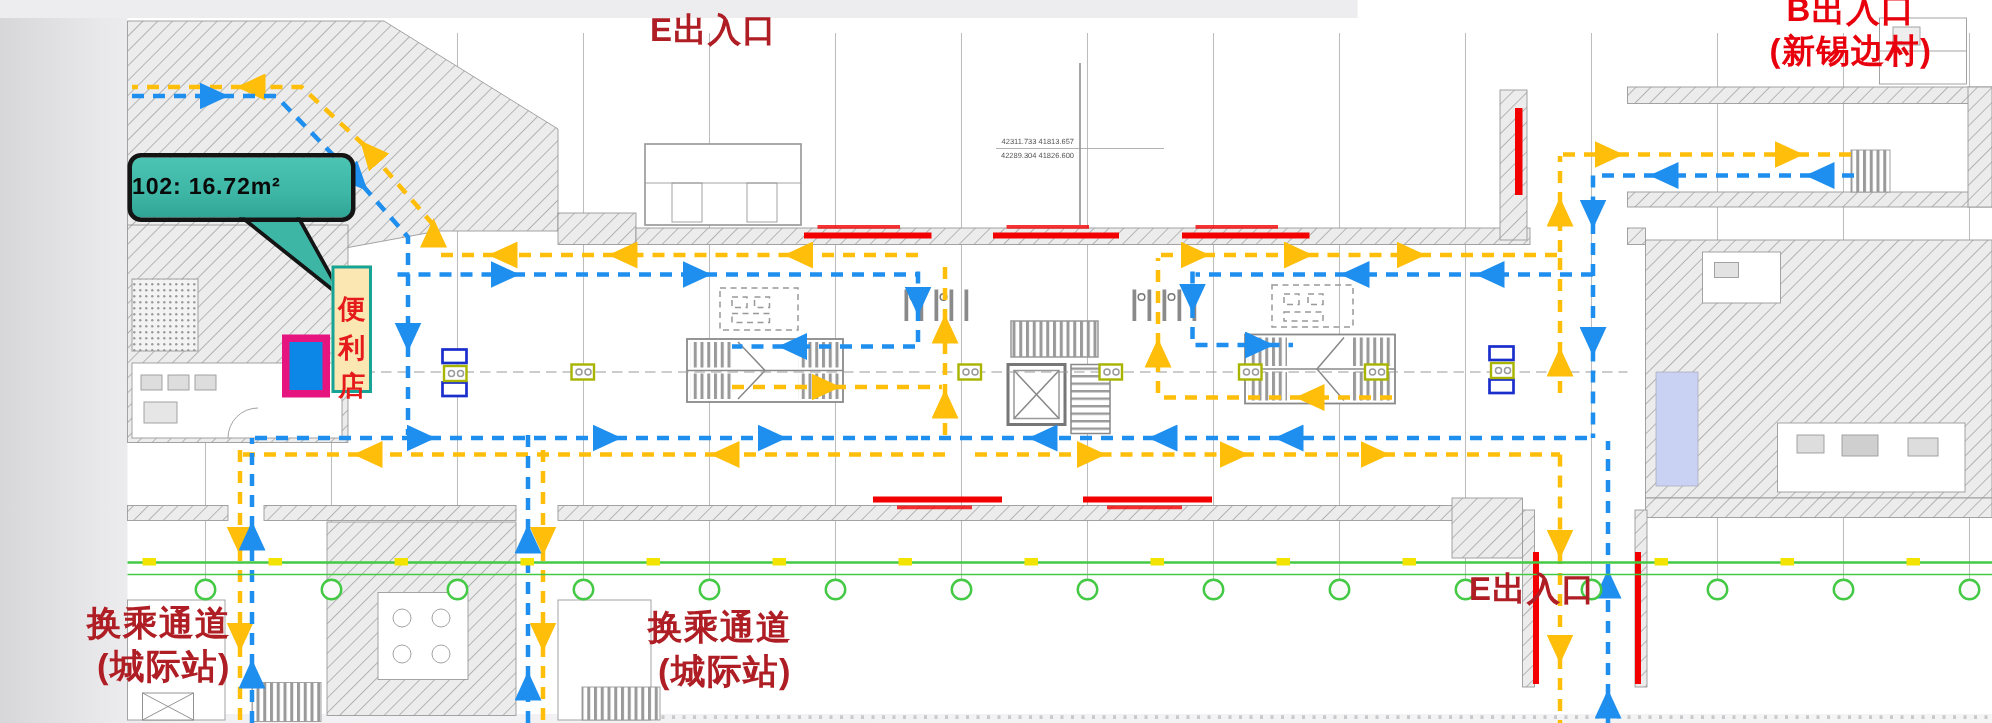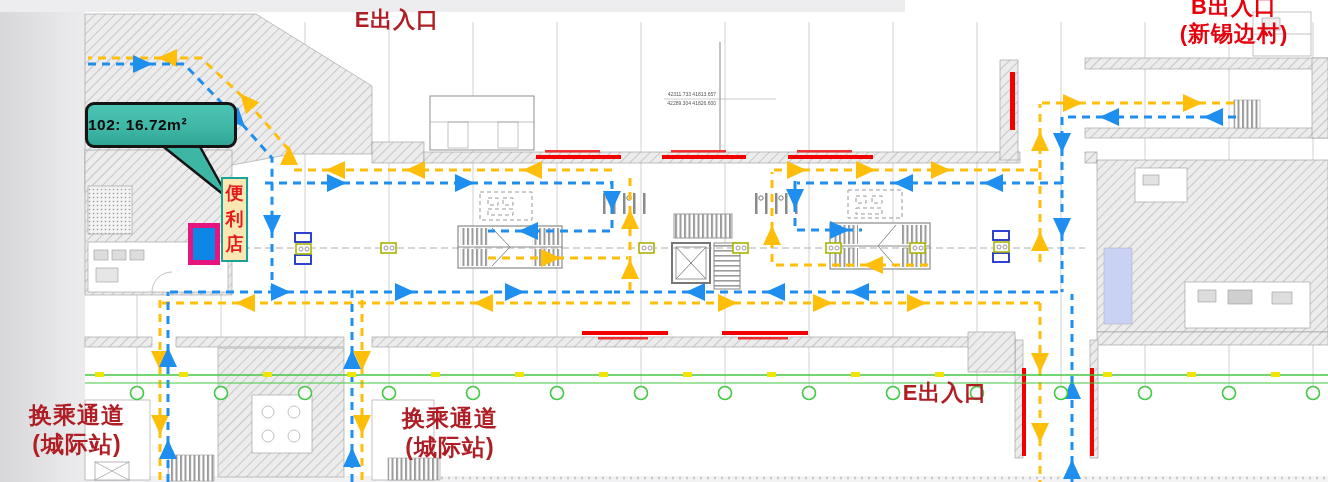--- a/index.html
+++ b/index.html
@@ -8,35 +8,35 @@
   #plan-svg{position:absolute;left:0;top:0;}
   
   path.fb,path.fy{fill:none;stroke-width:3;stroke-dasharray:8 6;}
   path.fb{stroke:var(--entry-flow-blue);}
   path.fy{stroke:var(--exit-flow-yellow);}
   .mab{fill:var(--entry-flow-blue);} .may{fill:var(--exit-flow-yellow);}
   .redbar{fill:var(--fire-shutter-red);}
   .green{stroke:var(--survey-green);}
   
   .lbl{position:absolute;font-weight:bold;text-align:center;line-height:1.24;letter-spacing:1px;}
-  .dark{color:var(--label-dark-red);}
+  .dark{color:var(--label-dark-red);text-align:right;}
   .bright{color:var(--label-bright-red);}
   #lbl-e{left:276px;top:6px;width:242px;font-size:22px;}
   #lbl-b{left:1136px;top:-7px;width:196px;font-size:22px;}
   #lbl-a{left:826px;top:379px;width:238px;font-size:22px;}
   #lbl-t1{left:0px;top:401px;width:154px;font-size:23px;}
   #lbl-t2{left:372px;top:404px;width:156px;font-size:23px;}
   #callout{position:absolute;left:85px;top:102px;width:146px;height:40px;
     background:linear-gradient(180deg,#4cc4b4,var(--callout-teal) 60%,#2fa595);
     border:3px solid #141414;border-radius:9px;display:flex;align-items:center;
     font-size:15.5px;font-weight:bold;color:#0a0a0a;letter-spacing:.5px;}
   #store{position:absolute;left:221px;top:177px;width:27px;height:85px;box-sizing:border-box;
     background:var(--store-fill);border:2.5px solid var(--store-border);
     color:#e51a1a;font-size:18px;font-weight:bold;text-align:center;line-height:1.42;
-    word-break:break-all;padding-top:2px;}
+    word-break:break-all;padding-top:15px;}
 </style>
 </head>
 <body>
 
 <div id="stage">
 
 <svg id="plan-svg" width="1328" height="482" viewBox="0 0 1328 482">
   <defs>
     <pattern id="hatch" width="7" height="7" patternUnits="userSpaceOnUse" patternTransform="rotate(45)">
       <rect width="7" height="7" fill="#ececec"></rect>

